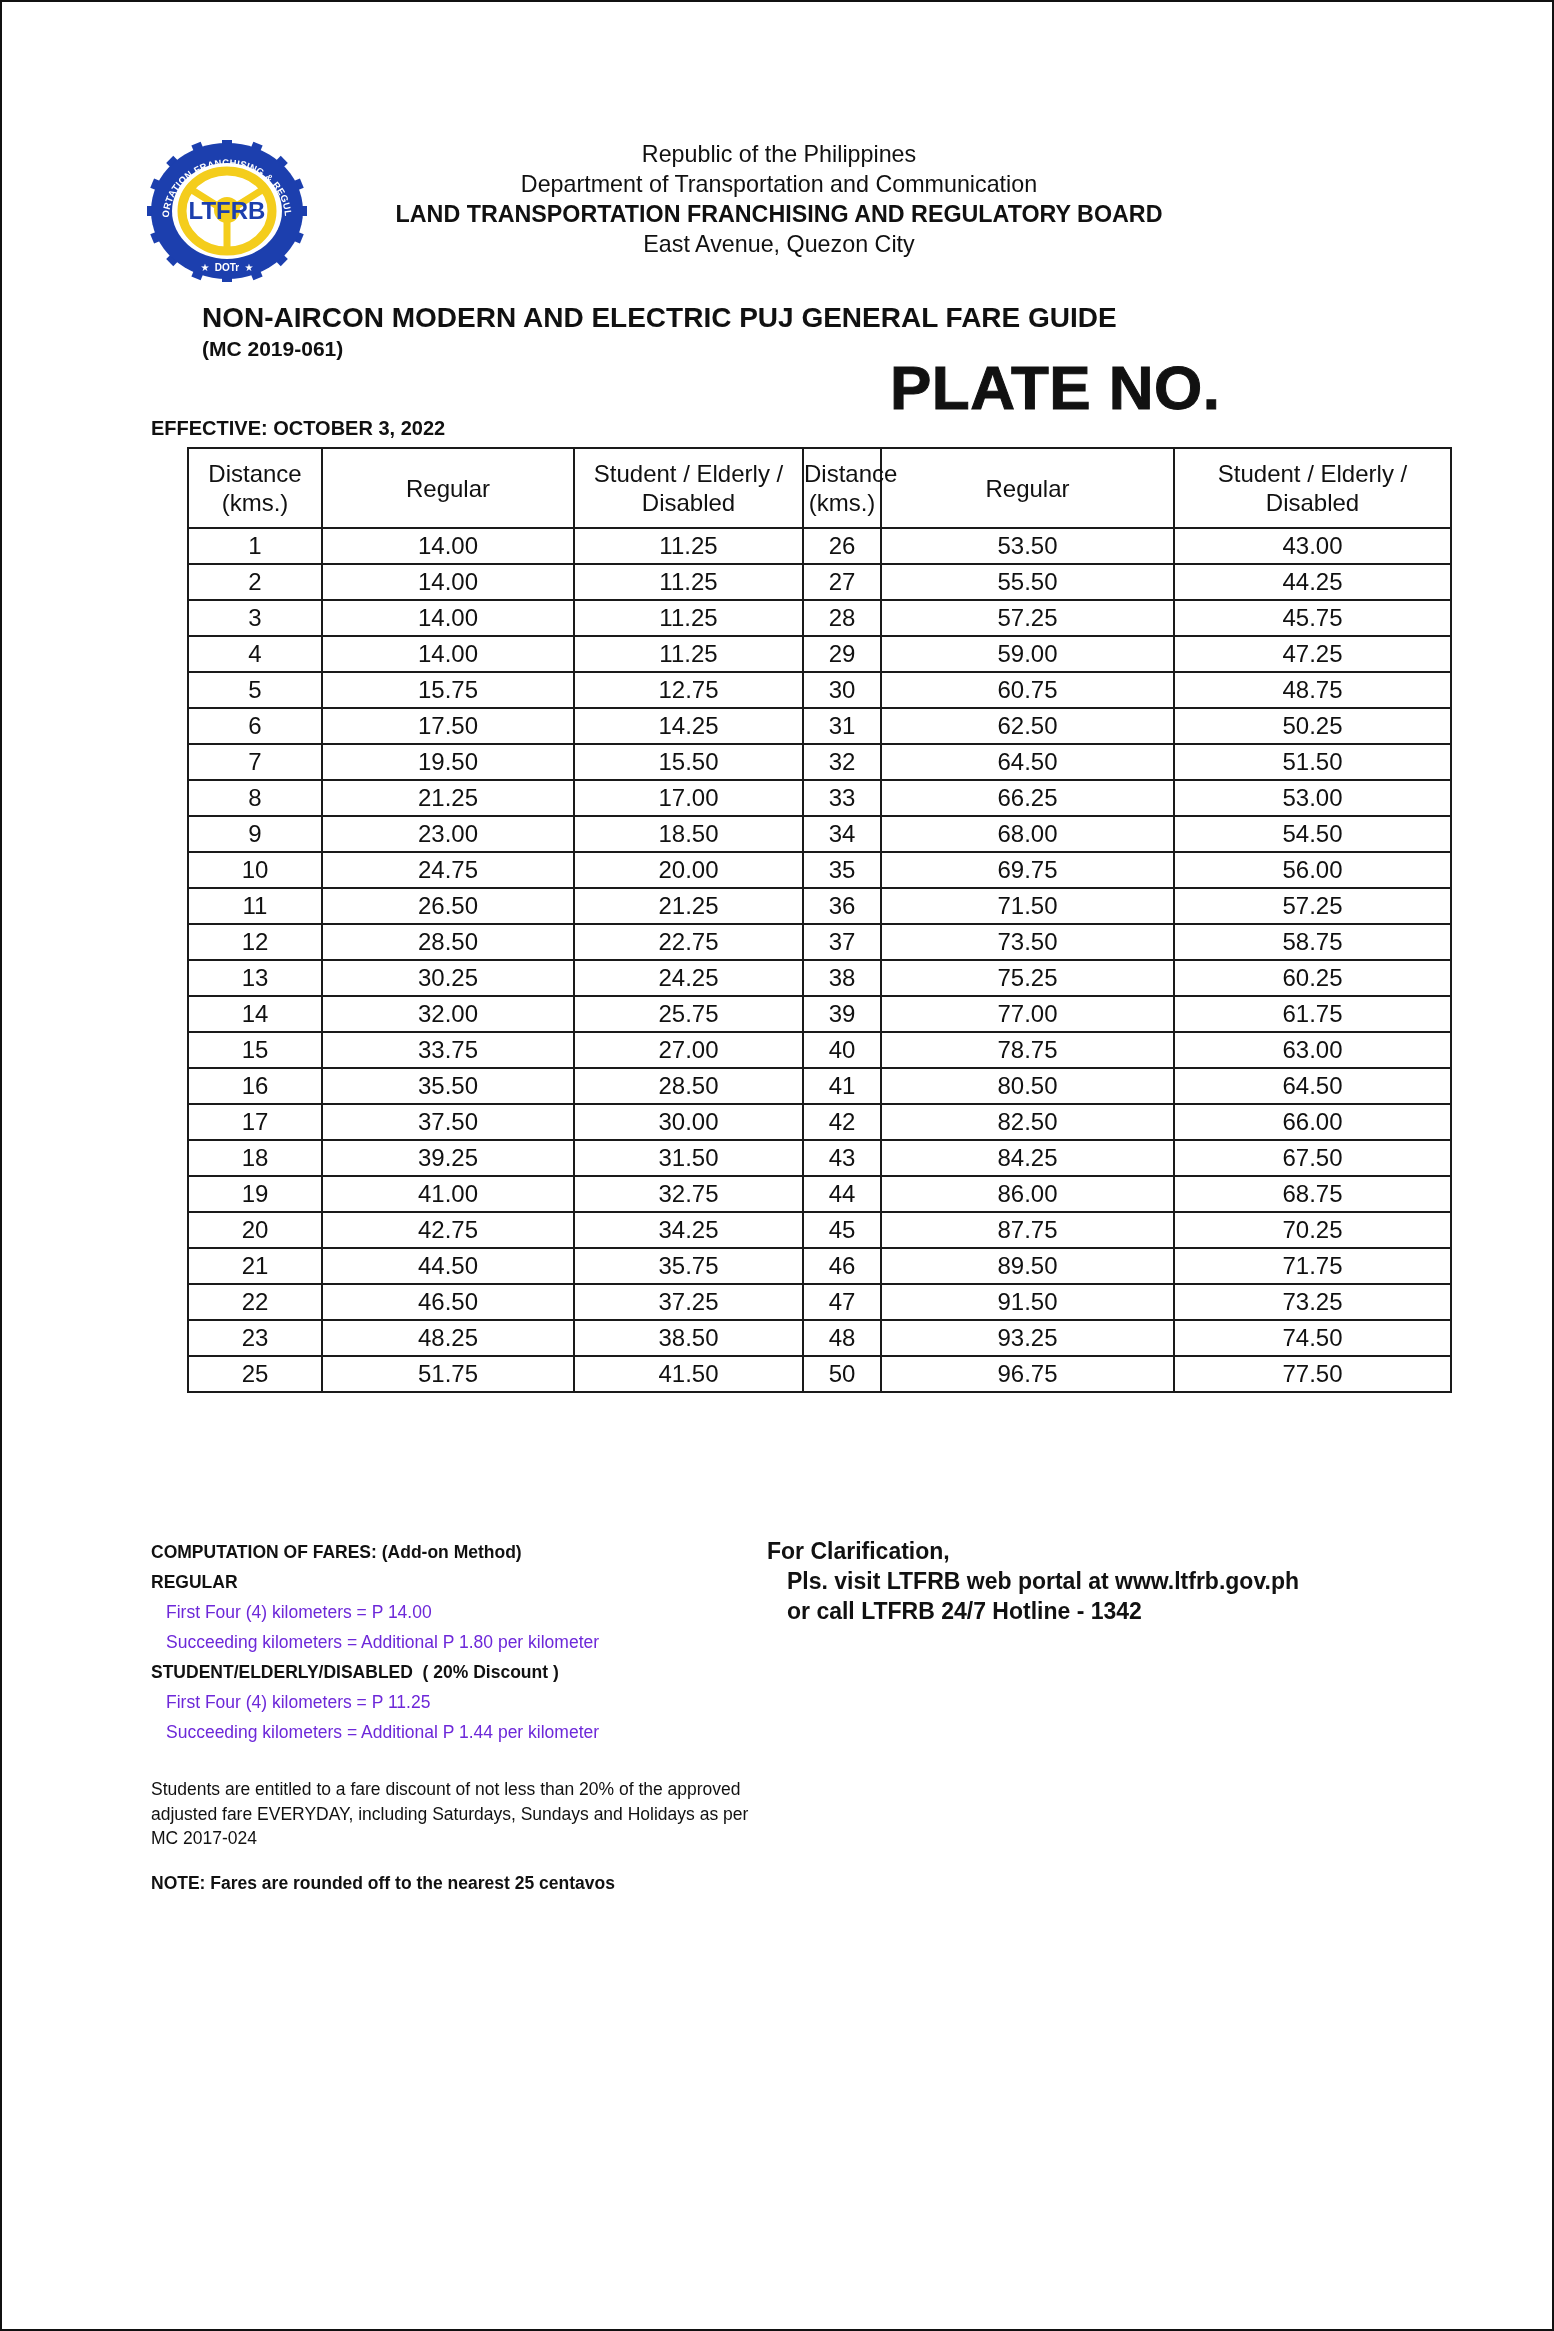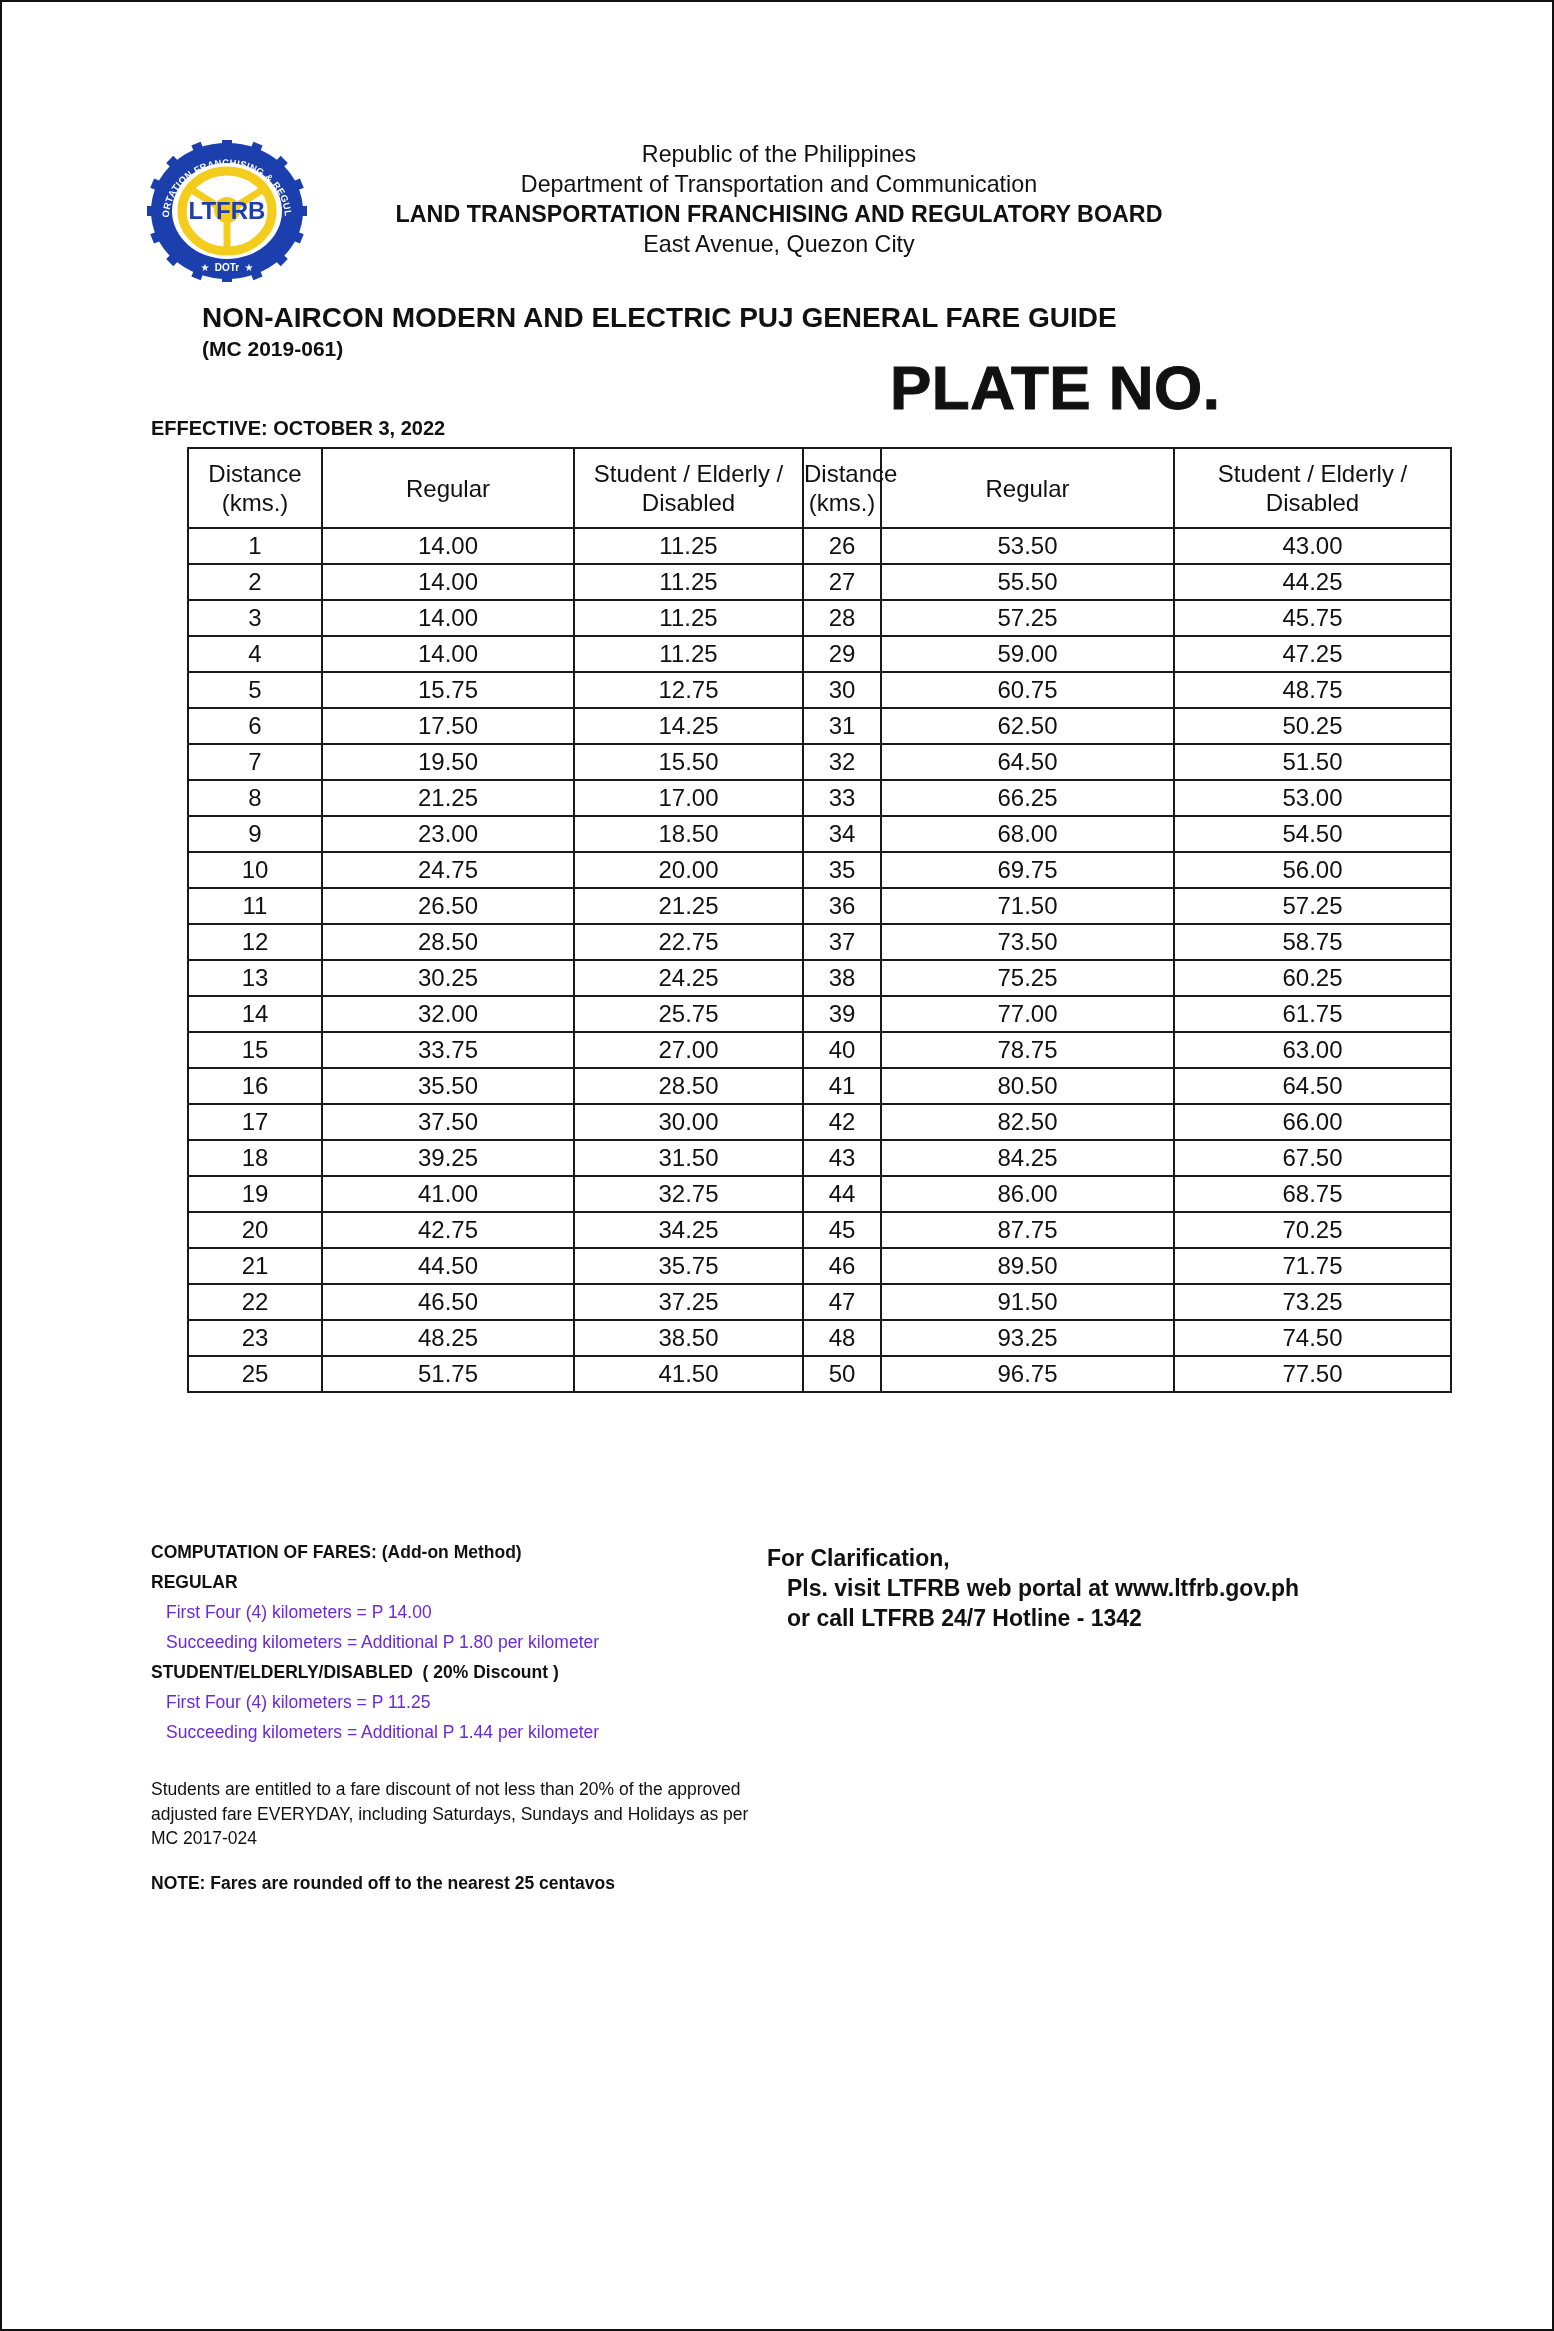--- a/index.html
+++ b/index.html
@@ -39,21 +39,21 @@
 
   
   .foot-left { left: 149px; top: 1535px; width: 620px; }
   .fl-line { font-size: 17.5px; line-height: 30px; white-space: nowrap; }
   .fl-bold { font-weight: bold; }
   .fl-indent { padding-left: 15px; font-size: 17.5px; color: #6d28d9; }
   .students { left: 149px; top: 1775px; width: 620px; font-size: 17.5px; font-weight: normal; line-height: 24.5px; }
   .note { left: 149px; top: 1869px; font-size: 17.5px; font-weight: bold; line-height: 24px; white-space: nowrap; }
 
   
-  .clar { left: 765px; top: 1534px; font-size: 23px; font-weight: bold; line-height: 30px; white-space: nowrap; margin-top: 7px; }
+  .clar { left: 765px; top: 1534px; font-size: 23px; font-weight: bold; line-height: 30px; white-space: nowrap; }
   .clar-indent { padding-left: 20px; }
 </style>
 </head>
 <body>
 
 <div class="page">
 
   <div class="abs logo">
     <svg width="160" height="142" viewBox="0 0 160 142">
       <defs>

